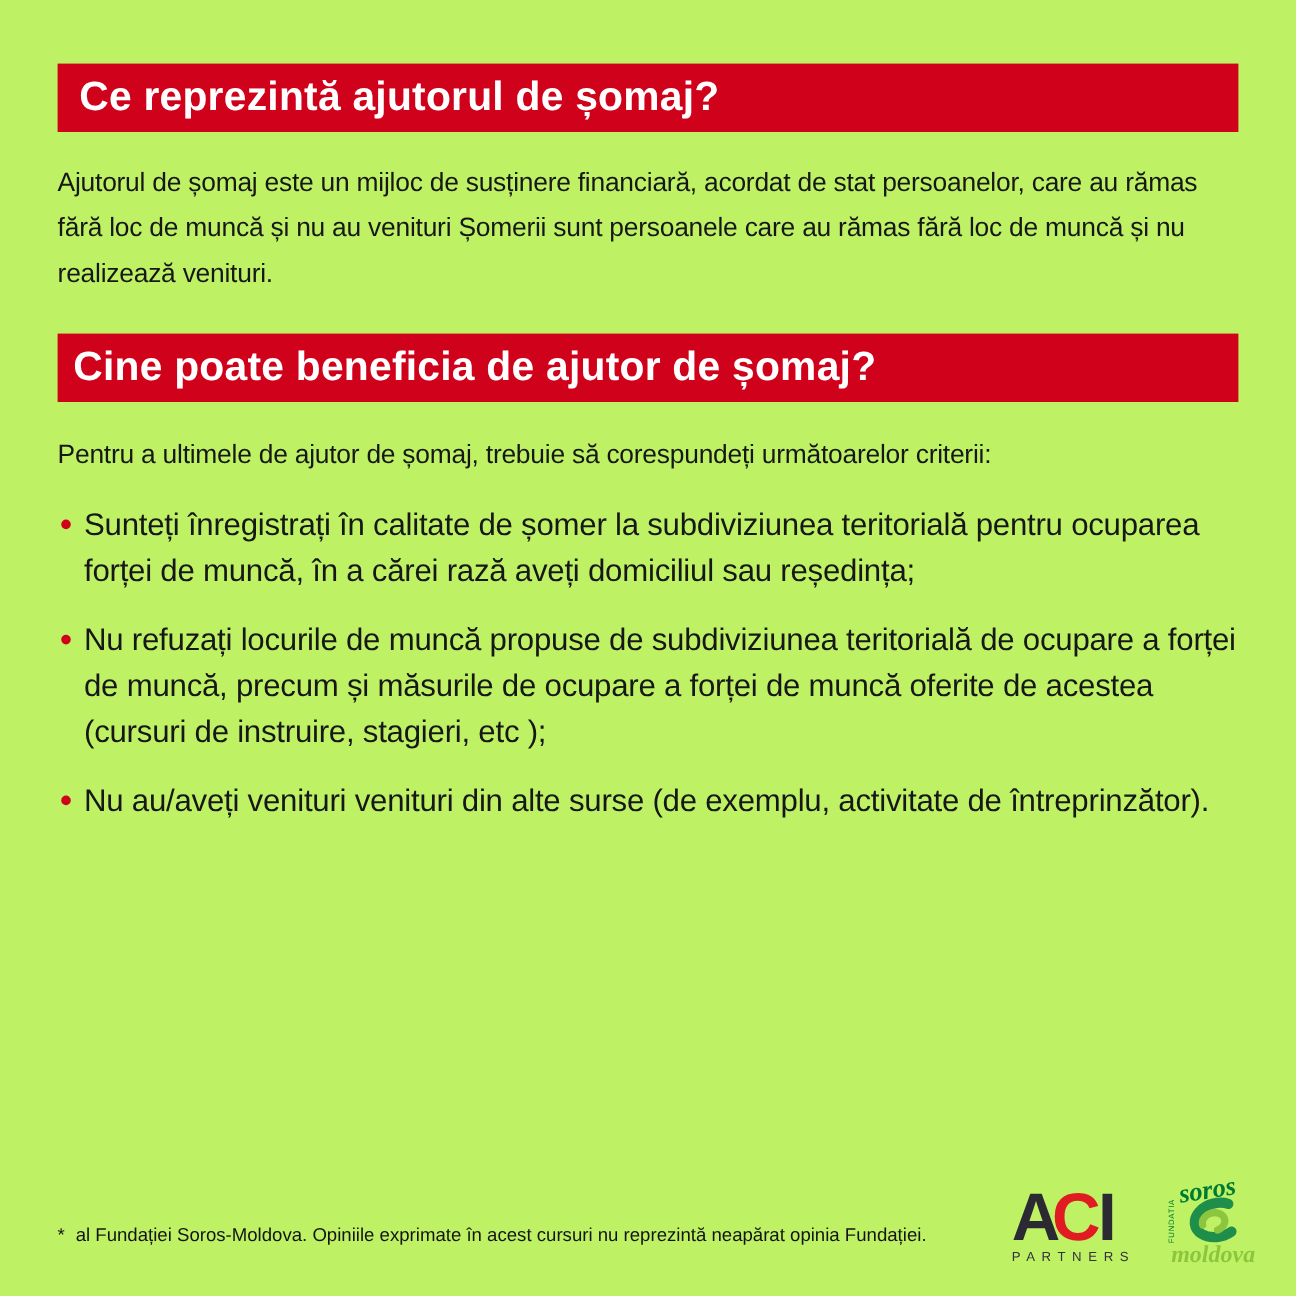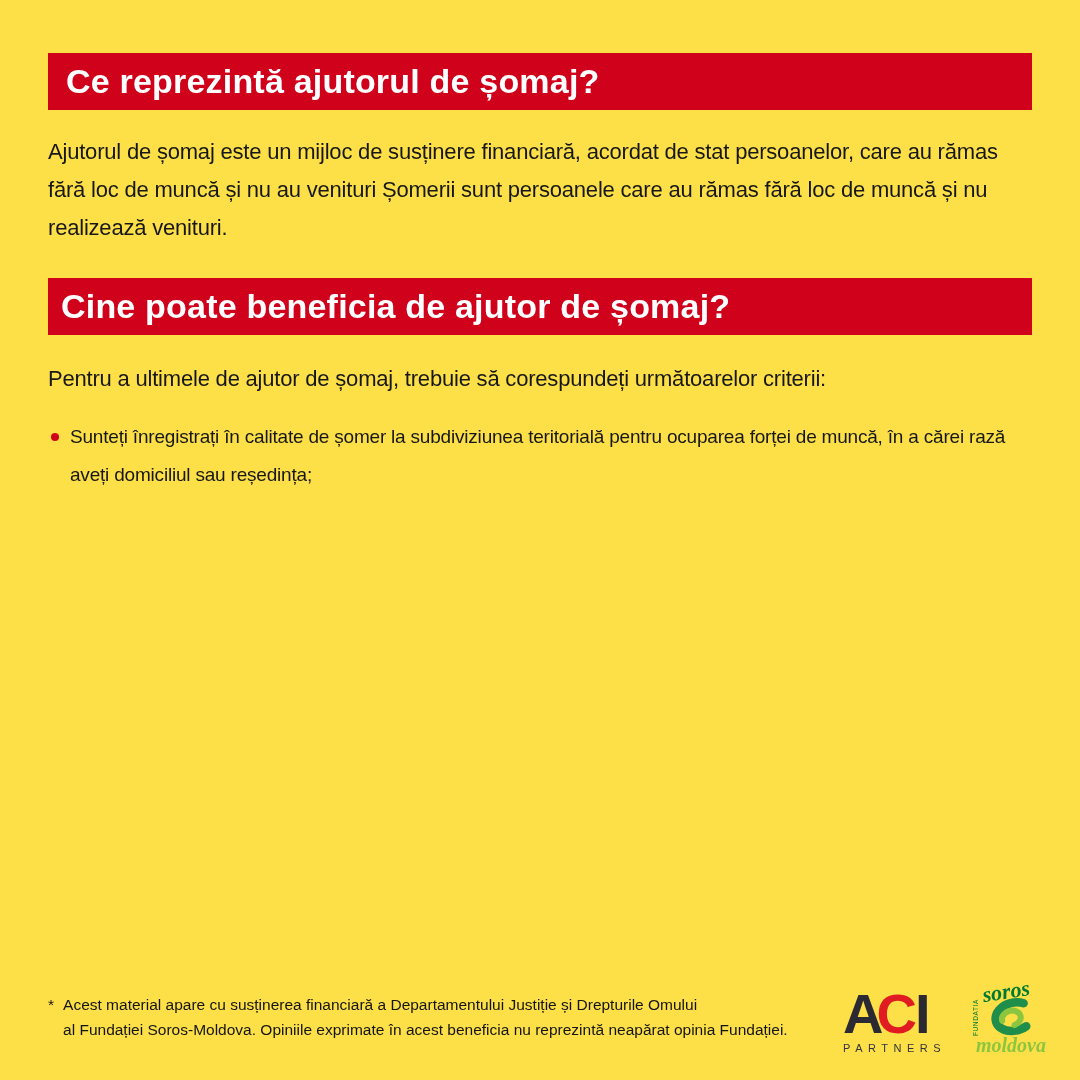--- a/index.html
+++ b/index.html
@@ -8,21 +8,21 @@
     --aci-dark:#2b2a33;
     --aci-red:#e01b22;
     --soros-dark:#007a33;
     --soros-mid:#1e8e4a;
     --soros-light:#8cc63e;
   }
   html,body{margin:0;padding:0;background:#ffffff;}
   .page{
     position:relative;
     width:1080px;height:1080px;
-    background:#fde047;
+    background:#bef264;
     font-family:"Liberation Sans",sans-serif;
     color:var(--text);
     overflow:hidden;
   }
   .banner{
     margin:0 48px;
     height:57px;
     background:var(--red);
     color:#ffffff;
     display:flex;
@@ -44,21 +44,21 @@
   .intro{margin-top:23px;}
   .lead{margin-top:25px;}
   ul.criteria{
     list-style:none;
     margin:20px 48px 0;
     padding:0;
   }
   ul.criteria li{
     position:relative;
     padding-left:22px;
-    font-size:19px;
+    font-size:26px;
     line-height:38px;
     letter-spacing:-0.2px;
     margin-bottom:20px;
     margin-top:12px;
   }
   ul.criteria .dot{
     position:absolute;
     left:3px;top:15px;
     width:8px;height:8px;
     border-radius:50%;
@@ -121,28 +121,35 @@
     <span>Cine poate beneficia de ajutor de șomaj?</span>
   </div>
 
   <p class="body lead">Pentru a ultimele de ajutor de șomaj, trebuie să corespundeți următoarelor criterii:</p>
 
   <ul class="criteria">
     <li>
       <span class="dot"></span>
       <span>Sunteți înregistrați în calitate de șomer la subdiviziunea teritorială pentru ocuparea forței de muncă, în a cărei rază aveți domiciliul sau reședința;</span>
     </li>
+    <li>
+      <span class="dot"></span>
+      <span>Nu refuzați locurile de muncă propuse de subdiviziunea teritorială de ocupare a forței de muncă, precum și măsurile de ocupare a forței de muncă oferite de acestea (cursuri de instruire, stagieri, etc );</span>
+    </li>
+    <li>
+      <span class="dot"></span>
+      <span>Nu au/aveți venituri venituri din alte surse (de exemplu, activitate de întreprinzător).</span>
+    </li>
   </ul>
 
   <div class="footer">
     <div class="note">
       <span class="marker">*</span>
       <div class="note-lines">
-        <div>Acest material apare cu susținerea financiară a Departamentului Justiție și Drepturile Omului</div>
-        <div>al Fundației Soros-Moldova. Opiniile exprimate în acest beneficia nu reprezintă neapărat opinia Fundației.</div>
+        <div>al Fundației Soros-Moldova. Opiniile exprimate în acest cursuri nu reprezintă neapărat opinia Fundației.</div>
       </div>
     </div>
     <div class="logos">
       <div class="aci">
         <div class="aci-letters"><span class="a">A</span><span class="c">C</span><span class="i">I</span></div>
         <div class="aci-sub">PARTNERS</div>
       </div>
       <div class="soros">
         <svg width="88" height="80" viewBox="0 0 88 80">
           <text x="-58" y="12" transform="rotate(-90)" font-family="Liberation Sans, sans-serif" font-size="6.5" letter-spacing="0.6" fill="#007a33">FUNDATIA</text>

